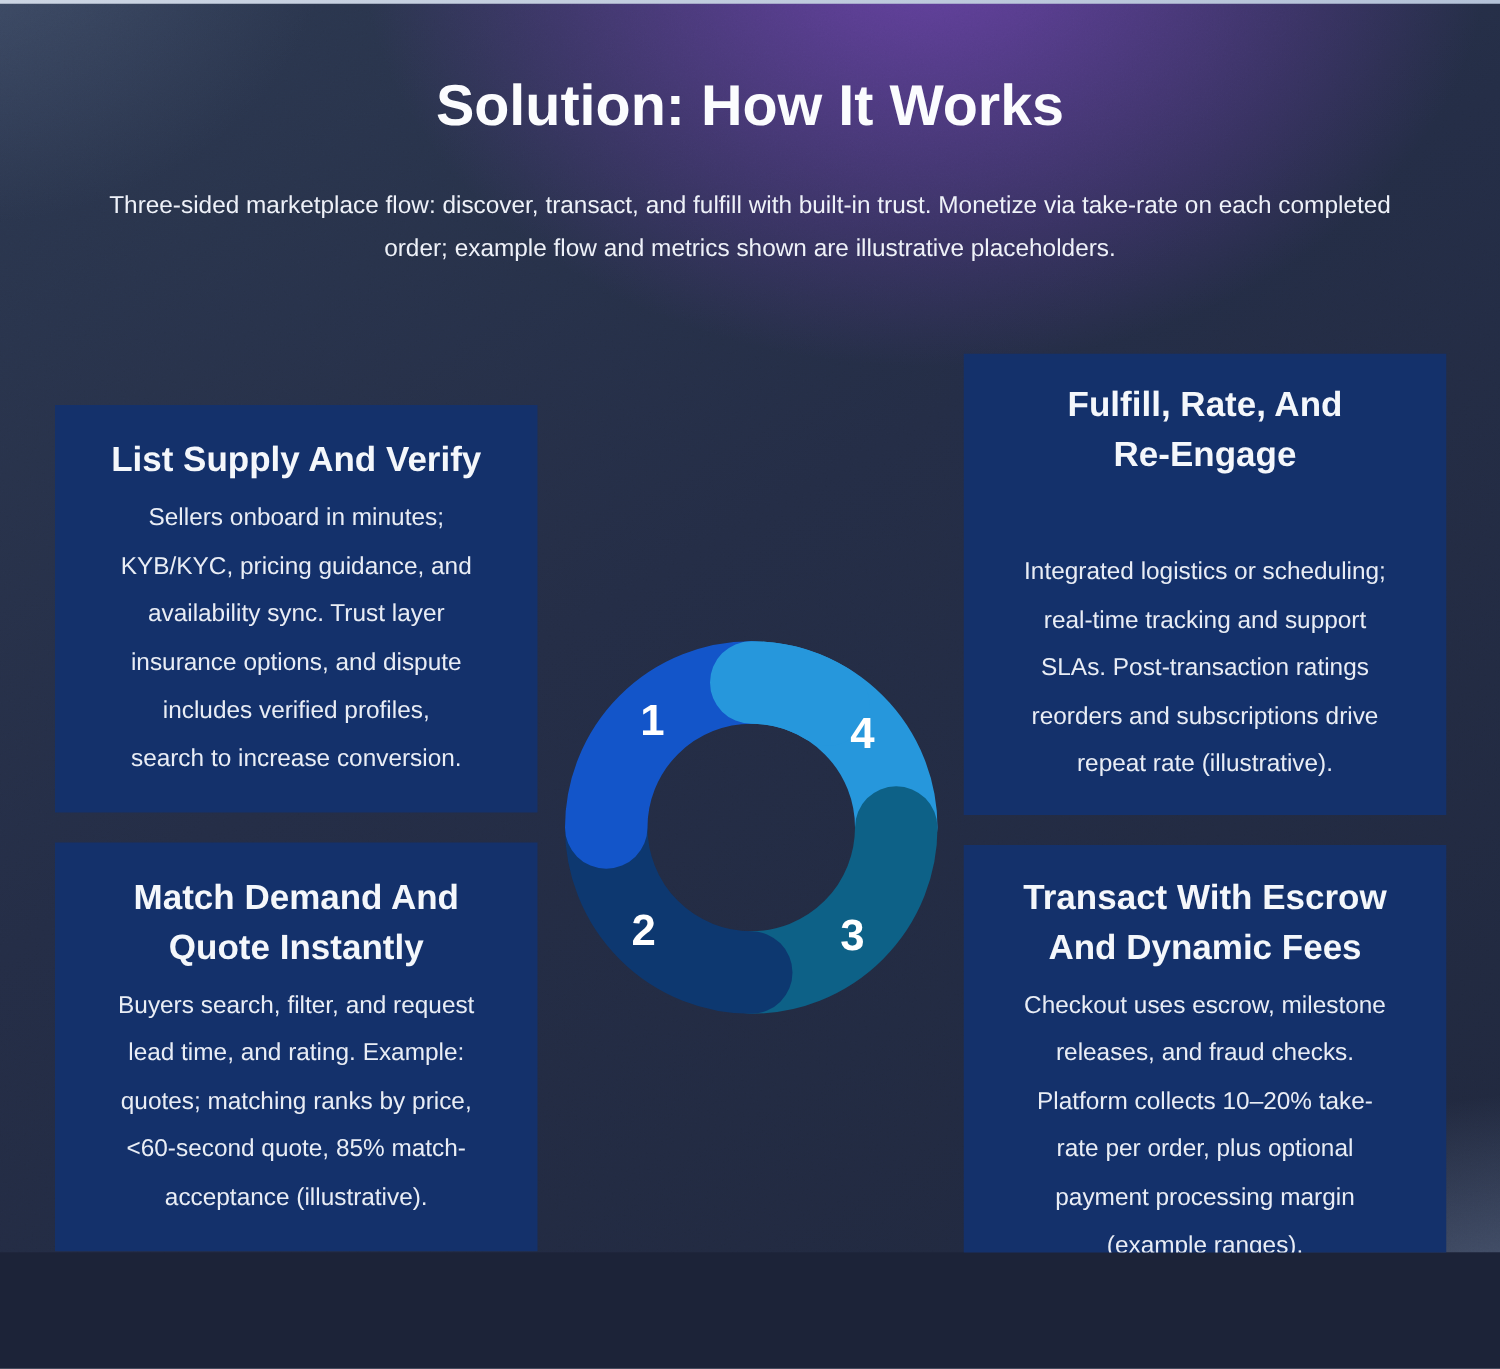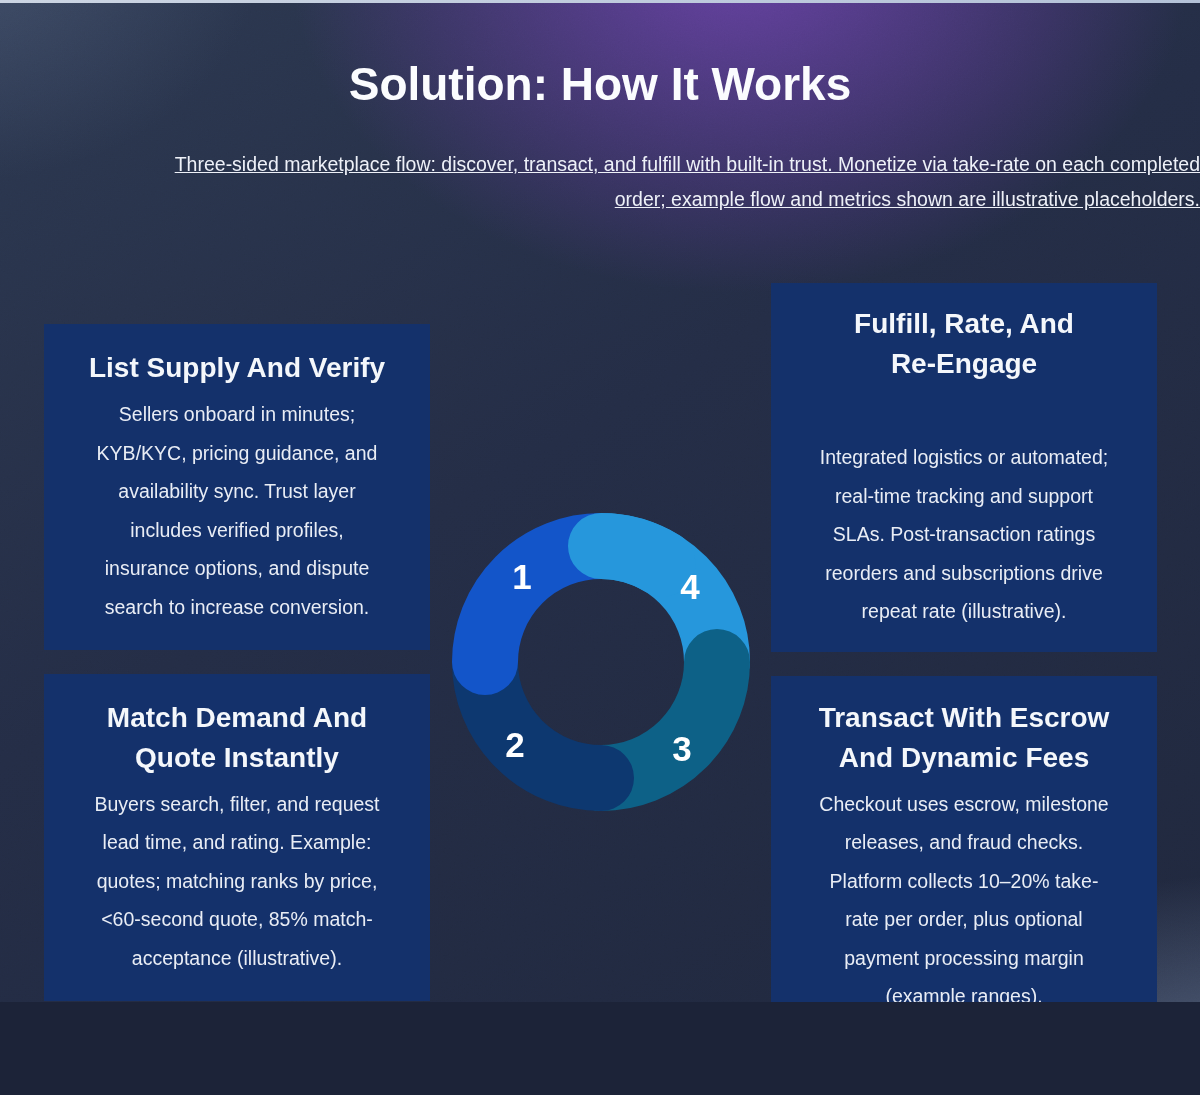--- a/index.html
+++ b/index.html
@@ -21,22 +21,22 @@
   .noise{position:absolute;inset:0;opacity:.06;mix-blend-mode:overlay;pointer-events:none;}
   .top-strip{
     position:absolute;top:0;left:0;width:1200px;height:3px;
     background:linear-gradient(90deg,#ccd5e3,#b4c2d8);
   }
   .page-title{
     position:absolute;top:57px;left:0;width:1200px;
     text-align:center;font-size:46px;font-weight:700;color:#fbfcfe;
   }
   .subtitle{
-    position:absolute;top:147px;left:0;width:1200px;text-align:right;
-    font-size:19.5px;line-height:35px;color:#eef1f8;font-weight:400;text-decoration:underline;
+    position:absolute;top:147px;left:0;width:1200px;text-align:center;
+    font-size:19.5px;line-height:35px;color:#eef1f8;font-weight:400;
   }
   .card{
     position:absolute;width:386px;background:#14316b;
     display:flex;flex-direction:column;justify-content:center;
     text-align:center;padding:0 22px;box-sizing:border-box;
   }
   .card-tl{left:44px;top:281px;height:326px;margin-top:43px;}
   .card-tr{left:771px;top:283px;height:369px;gap:47px;}
   .card-bl{left:44px;top:674px;height:327px;}
   .card-br{left:771px;top:676px;height:361px;}
@@ -77,33 +77,33 @@
     </div>
 
   <div class="card card-tl">
     <div class="card-title">
         <div>List Supply And Verify</div>
       </div>
     <div class="card-body">
         <div>Sellers onboard in minutes;</div>
         <div>KYB/KYC, pricing guidance, and</div>
         <div>availability sync. Trust layer</div>
+        <div>insurance options, and dispute</div>
         <div>includes verified profiles,</div>
-        <div>insurance options, and dispute</div>
         <div>search to increase conversion.</div>
       </div>
   </div>
 
   <div class="card card-tr">
     <div class="card-title">
         <div>Fulfill, Rate, And</div>
         <div>Re-Engage</div>
       </div>
     <div class="card-body">
-        <div>Integrated logistics or automated;</div>
+        <div>Integrated logistics or scheduling;</div>
         <div>real-time tracking and support</div>
         <div>SLAs. Post-transaction ratings</div>
         <div>reorders and subscriptions drive</div>
         <div>repeat rate (illustrative).</div>
       </div>
   </div>
 
   <div class="card card-bl">
     <div class="card-title">
         <div>Match Demand And</div>

